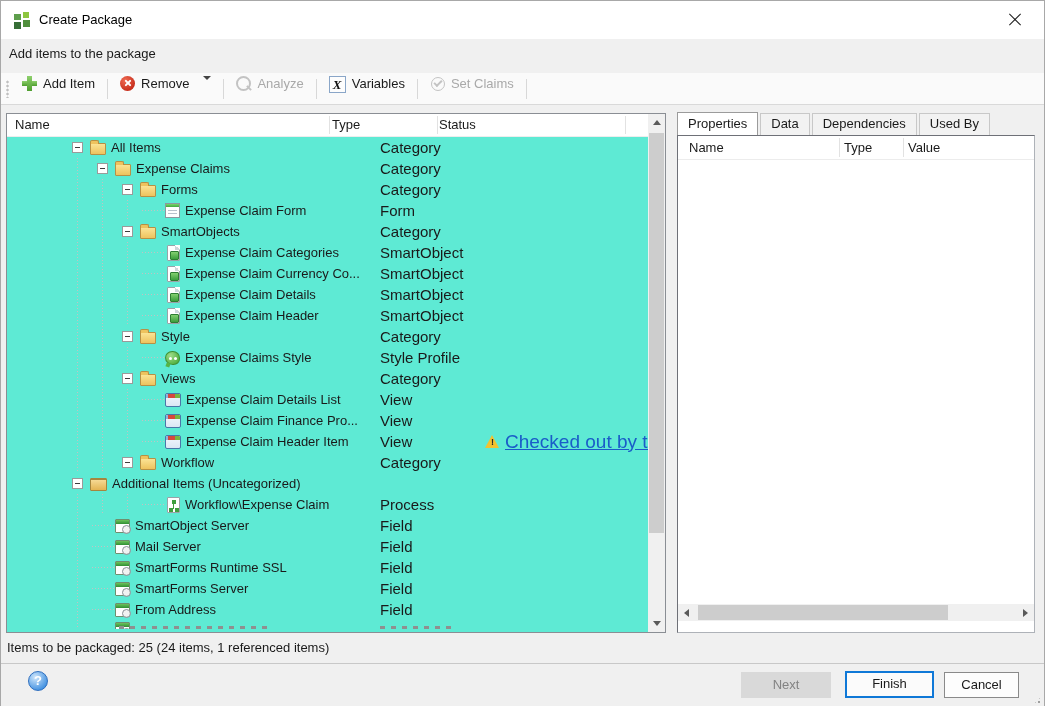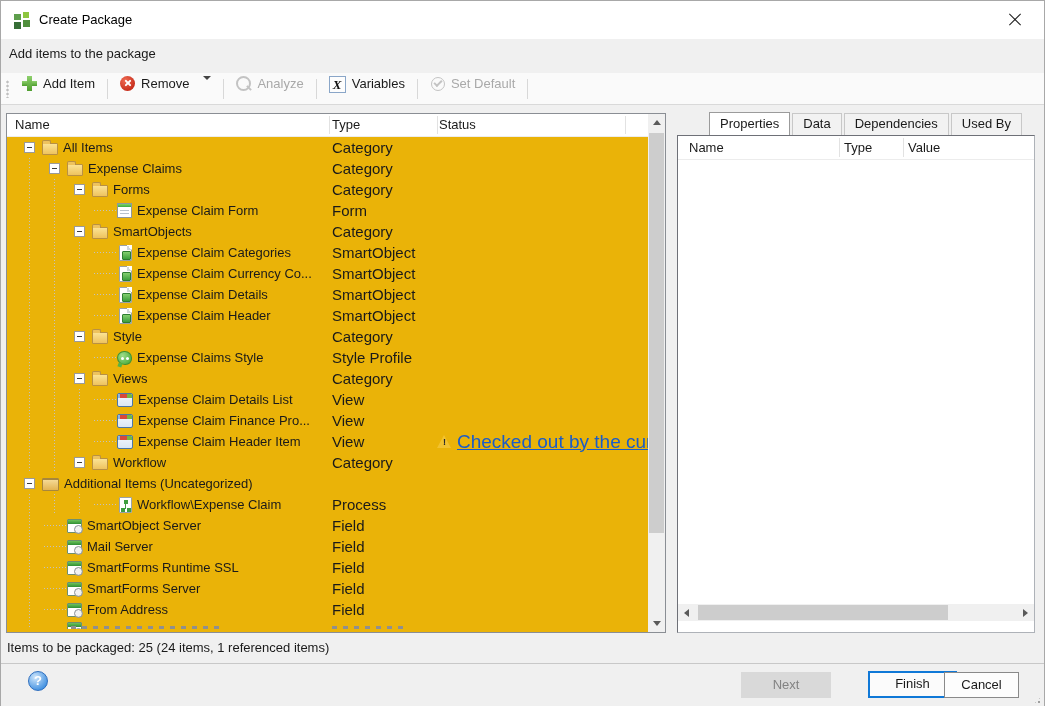--- a/index.html
+++ b/index.html
@@ -49,21 +49,21 @@
   .set-default-icon::before { content:""; position:absolute; left:1px; top:1px; width:12px; height:12px; border:1.5px solid #c3c3c3; border-radius:50%; }
   .set-default-icon::after { content:""; position:absolute; left:4.5px; top:4.5px; width:6px; height:3px; border-left:2px solid #c3c3c3; border-bottom:2px solid #c3c3c3; transform:rotate(-45deg); }
   .caret { width:0; height:0; border-left:4px solid transparent; border-right:4px solid transparent; border-top:4px solid #444; margin-left:8px; }
 
   
   .tree-panel { position:absolute; left:5px; top:112px; width:660px; height:520px; background:#fff; border:1px solid #8a8e94; }
   .tree-header { position:absolute; left:0; top:0; right:17px; height:23px; border-bottom:1px solid #ededed; background:#fff; z-index:3; }
   .th-cell { position:absolute; top:3px; font-size:13px; color:#1a1a1a; }
   .th-name { left:8px; } .th-type { left:325px; } .th-status { left:432px; }
   .th-sep { position:absolute; top:2px; height:18px; width:1px; background:#e2e2e2; }
-  .tree-body { position:absolute; left:0; top:23px; right:17px; bottom:0; overflow:hidden; background:#eab308; }
+  .tree-body { position:absolute; left:0; top:23px; right:17px; bottom:0; overflow:hidden; background:#5eead4;padding-left:48px; }
 
   .tree-row { height:21px; display:flex; align-items:center; position:relative; padding-left:10px; white-space:nowrap; }
   .guide { width:25px; height:21px; flex:none;
      background-image:repeating-linear-gradient(to bottom,#c2c2c2 0 1px,transparent 1px 3px);
      background-size:1px 21px; background-repeat:no-repeat; background-position:12px 0; }
   .node-cell { width:25px; height:21px; flex:none; display:flex; align-items:center; justify-content:center; }
   .node-cell.stub { background-image:repeating-linear-gradient(to right,#c2c2c2 0 1px,transparent 1px 3px);
      background-size:22px 1px; background-repeat:no-repeat; background-position:2px 10px; }
   .expander { width:11px; height:11px; border:1px solid #9a9a9a; background:#fff; position:relative; }
   .expander::after { content:""; position:absolute; left:2px; right:2px; top:4px; height:1px; background:#3c3c3c; }
@@ -113,21 +113,21 @@
   .v-scroll { position:absolute; right:0; top:0; bottom:0; width:17px; background:#f0f0f0; z-index:4; }
   .sb-btn { position:absolute; left:0; width:17px; height:17px; display:flex; align-items:center; justify-content:center; }
   .sb-up { top:0; } .sb-down { bottom:0; }
   .tri-up { width:0; height:0; border-left:4px solid transparent; border-right:4px solid transparent; border-bottom:5px solid #5a5a5a; }
   .tri-down { width:0; height:0; border-left:4px solid transparent; border-right:4px solid transparent; border-top:5px solid #5a5a5a; }
   .tri-left { width:0; height:0; border-top:4px solid transparent; border-bottom:4px solid transparent; border-right:5px solid #5a5a5a; }
   .tri-right { width:0; height:0; border-top:4px solid transparent; border-bottom:4px solid transparent; border-left:5px solid #5a5a5a; }
   .v-thumb { position:absolute; left:1px; width:15px; top:19px; height:400px; background:#cdcdcd; }
 
   
-  .tabs { position:absolute; left:708px; top:112px; height:22px; display:flex; z-index:2; }
+  .tabs { position:absolute; left:676px; top:112px; height:22px; display:flex; z-index:2; }
   .tab { padding:0 10px; line-height:20px; height:22px; background:#f2f2f2; border:1px solid #c8c8c8; border-bottom:none; margin-right:2px; font-size:13px; }
   .tab.active { background:#fff; border-color:#9b9b9b; height:23px; margin-top:-1px; line-height:22px; }
   .prop-grid { position:absolute; left:676px; top:134px; width:358px; height:498px; background:#fff;
      border:1px solid #aeb2b8; border-top-color:#6e7077; border-left-color:#6e7077; }
   .grid-header { position:absolute; left:0; top:0; right:0; height:24px; border-bottom:1px solid #ececec; }
   .gh-cell { position:absolute; top:4px; font-size:13px; }
   .gh-name { left:11px; } .gh-type { left:166px; } .gh-value { left:230px; }
   .gh-sep { position:absolute; top:2px; height:19px; width:1px; background:#e2e2e2; }
   .h-scroll { position:absolute; left:0; right:0; bottom:11px; height:17px; background:#f0f0f0; }
   .hs-btn { position:absolute; top:0; width:17px; height:17px; display:flex; align-items:center; justify-content:center; }
@@ -137,21 +137,21 @@
   
   .statusbar { position:absolute; left:0; top:632px; width:100%; height:30px; background:#f0f0f0; }
   .statusbar .txt { position:absolute; left:6px; top:7px; font-size:13px; }
   .footer-divider { position:absolute; left:0; top:662px; width:100%; height:1px; background:#c8c8c8; }
   .footer { position:absolute; left:0; top:663px; width:100%; height:43px; background:#f0f0f0; }
   .help-icon { position:absolute; left:27px; top:7px; width:20px; height:20px; border-radius:50%;
      background:radial-gradient(circle at 35% 30%, #cfe6fb, #3d8ee0 80%); border:1px solid #2f6fbf;
      color:#fff; font-weight:bold; font-size:13px; text-align:center; line-height:18px; }
   .btn { position:absolute; top:8px; height:26px; font-size:13px; text-align:center; line-height:24px; background:#fdfdfd; border:1px solid #8a8a8a; }
   .btn.disabled { background:#d9d9d9; border-color:#d9d9d9; color:#838383; }
-  .btn.default { border:2px solid #0f78d7; line-height:22px; top:7px; height:27px; background:#fbfbfb;margin-left:23px; }
+  .btn.default { border:2px solid #0f78d7; line-height:22px; top:7px; height:27px; background:#fbfbfb; }
   .btn-next { left:740px; width:90px; }
   .btn-finish { left:844px; width:89px; }
   .btn-cancel { left:943px; width:75px; }
   .grip { position:absolute; right:2px; bottom:2px; width:9px; height:9px;
      background-image:radial-gradient(#9f9f9f 1px, transparent 1.2px); background-size:4px 4px;
      clip-path:polygon(100% 0, 100% 100%, 0 100%); }
 </style>
 </head>
 <body>
 
@@ -197,21 +197,21 @@
         <span class="tb-label">Analyze</span>
       </div>
       <div class="tb-sep"></div>
       <div class="tb-btn">
         <span class="tbi variables-icon"></span>
         <span class="tb-label">Variables</span>
       </div>
       <div class="tb-sep"></div>
       <div class="tb-btn disabled">
         <span class="tbi set-default-icon"></span>
-        <span class="tb-label">Set Default</span>
+        <span class="tb-label">Set Claims</span>
       </div>
       <div class="tb-sep"></div>
     </div>
 
   <div class="tree-panel">
     <div class="tree-header">
       <span class="th-cell th-name">Name</span>
       <span class="th-cell th-type">Type</span>
       <span class="th-cell th-status">Status</span>
       <div class="th-sep" style="left:322px"></div>

